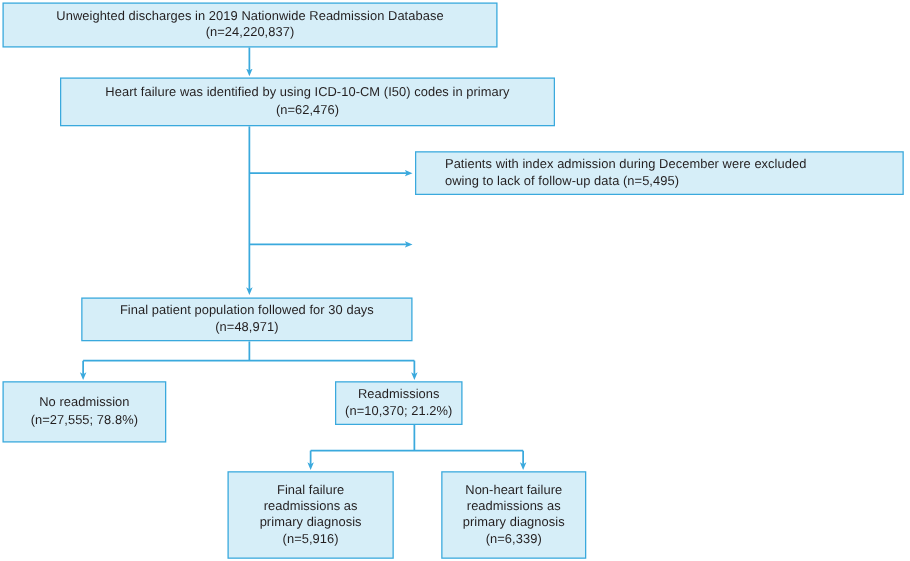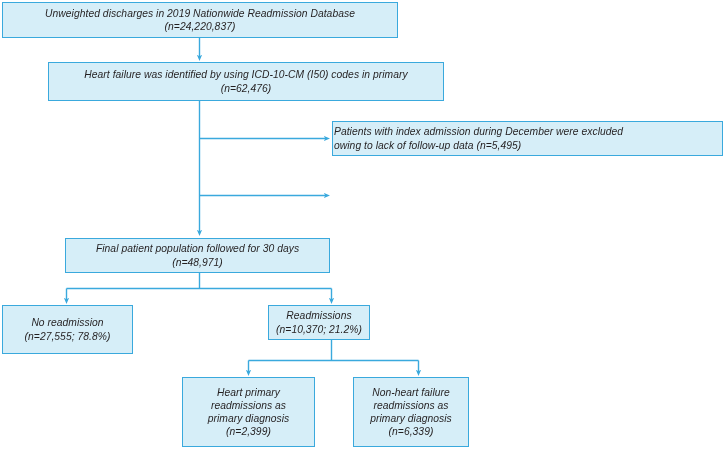--- a/index.html
+++ b/index.html
@@ -38,25 +38,24 @@
     display: flex;
     flex-direction: column;
     align-items: center;
     justify-content: center;
     text-align: center;
     padding: 2px 6px;
   }
   .node.left-align {
     align-items: flex-start;
     text-align: left;
-    padding-left: 1px;
+    padding-left: 23px;
   }
   .node .line {
     white-space: nowrap;
-    font-style: italic;
   }
 </style>
 </head>
 <body>
 
 <div id="canvas">
 
   <svg class="connectors" viewBox="0 0 728 449">
     <defs>
       <marker id="arrowhead" markerWidth="7" markerHeight="7" refX="3.2" refY="3" orient="auto" markerUnits="userSpaceOnUse">
@@ -108,24 +107,24 @@
     <div class="line">No readmission</div>
     <div class="line">(n=27,555; 78.8%)</div>
   </div>
 
   <div class="node" style="left:268px; top:305px; width:102px; height:35px;">
     <div class="line">Readmissions</div>
     <div class="line">(n=10,370; 21.2%)</div>
   </div>
 
   <div class="node" style="left:182px; top:377px; width:133px; height:70px;">
-    <div class="line">Heart primary</div>
+    <div class="line">Final failure</div>
     <div class="line">readmissions as</div>
     <div class="line">primary diagnosis</div>
-    <div class="line">(n=2,399)</div>
+    <div class="line">(n=5,916)</div>
   </div>
 
   <div class="node" style="left:353px; top:377px; width:116px; height:70px;">
     <div class="line">Non-heart failure</div>
     <div class="line">readmissions as</div>
     <div class="line">primary diagnosis</div>
     <div class="line">(n=6,339)</div>
   </div>
 
 </div>

